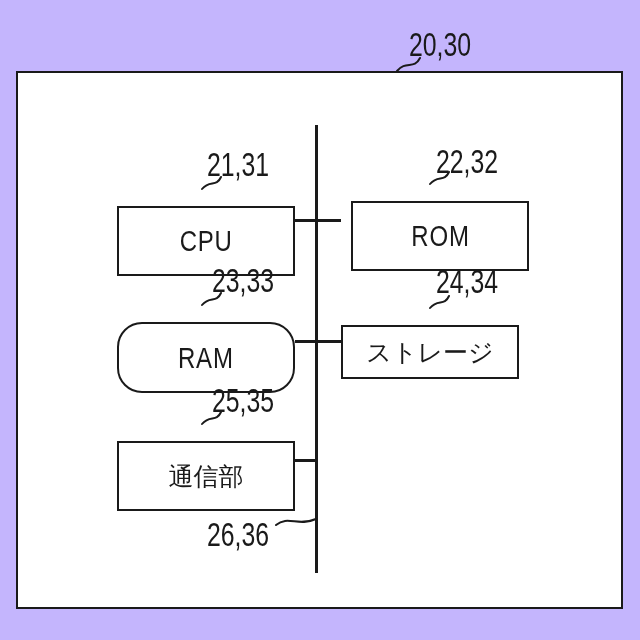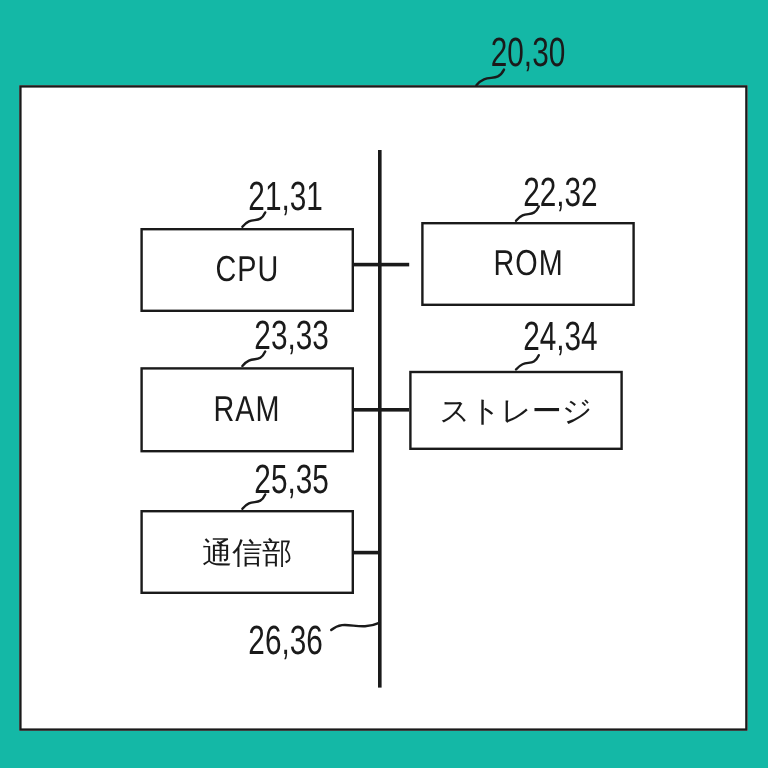--- a/index.html
+++ b/index.html
@@ -4,21 +4,21 @@
 <style>
   html, body {
     margin: 0;
     padding: 0;
     background: #ffffff;
   }
   .canvas {
     position: relative;
     width: 640px;
     height: 640px;
-    background: #14b8a6;
+    background: #c4b5fd;
     font-family: "Liberation Sans", "DejaVu Sans", sans-serif;
     color: #1a1a1a;
     overflow: hidden;
   }
   .canvas * { box-sizing: border-box; }
 
   .outer-box {
     position: absolute;
     left: 16px; top: 71px;
     width: 607px; height: 538px;
@@ -31,37 +31,38 @@
     width: 3px; height: 448px;
     background: #1a1a1a;
   }
   .block {
     position: absolute;
     border: 2px solid #1a1a1a;
     background: #ffffff;
     display: flex;
     align-items: center;
     justify-content: center;
+    margin-top: 16px;
   }
   .block .blabel {
     font-size: 30px;
     letter-spacing: 1px;
     transform: scaleX(0.8);
     transform-origin: center center;
     white-space: nowrap;
   }
   .block .blabel.jp {
     font-size: 25px;
     letter-spacing: 0;
     transform: none;
   }
   .cpu-box      { left: 117px; top: 190px; width: 178px; height: 70px; }
   .rom-box      { left: 351px; top: 185px; width: 178px; height: 70px; }
-  .ram-box      { left: 117px; top: 306px; width: 178px; height: 71px; }
-  .storage-box  { left: 341px; top: 309px; width: 178px; height: 66px; }
+  .ram-box      { left: 117px; top: 306px; width: 178px; height: 71px; border-radius: 25px; }
+  .storage-box  { left: 341px; top: 309px; width: 178px; height: 54px; }
   .comm-box     { left: 117px; top: 425px; width: 178px; height: 70px; text-align: center; }
 
   .connector {
     position: absolute;
     height: 3px;
     background: #1a1a1a;
   }
   .conn-cpu-rom     { left: 295px; top: 219px; width: 46px; }
   .conn-ram-storage { left: 295px; top: 340px; width: 46px; }
   .conn-comm-bus    { left: 295px; top: 459px; width: 22px; }

